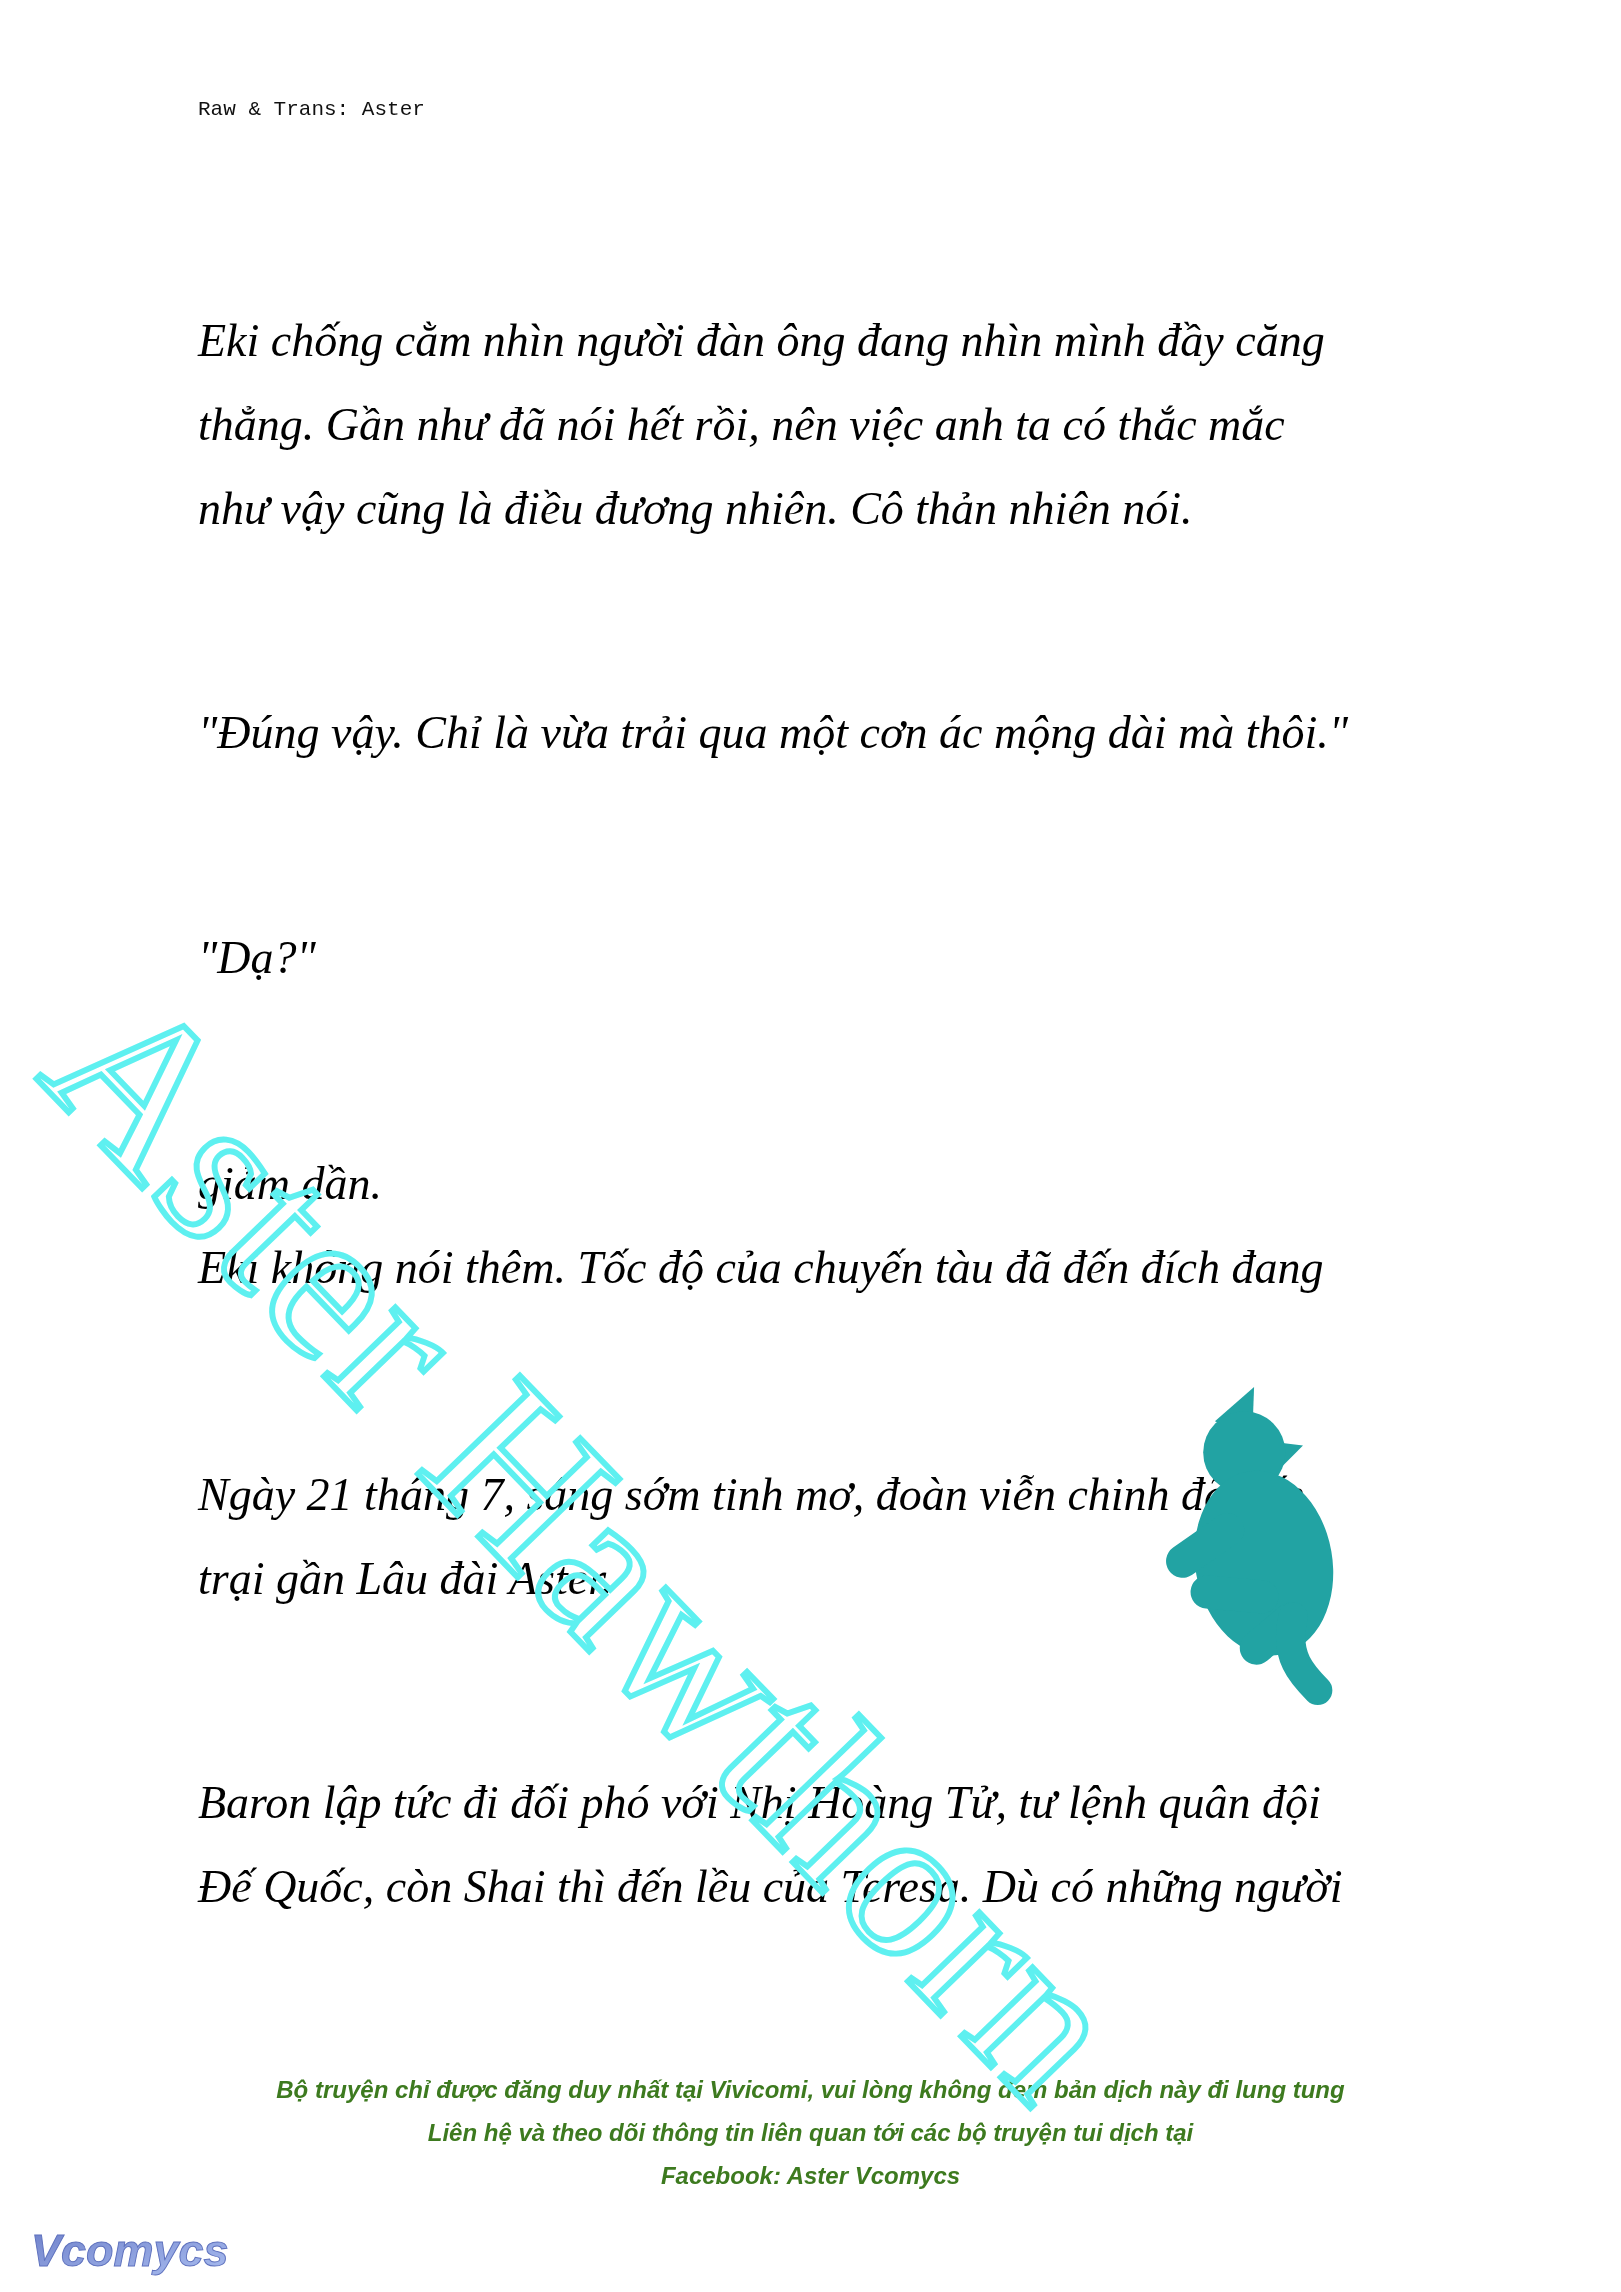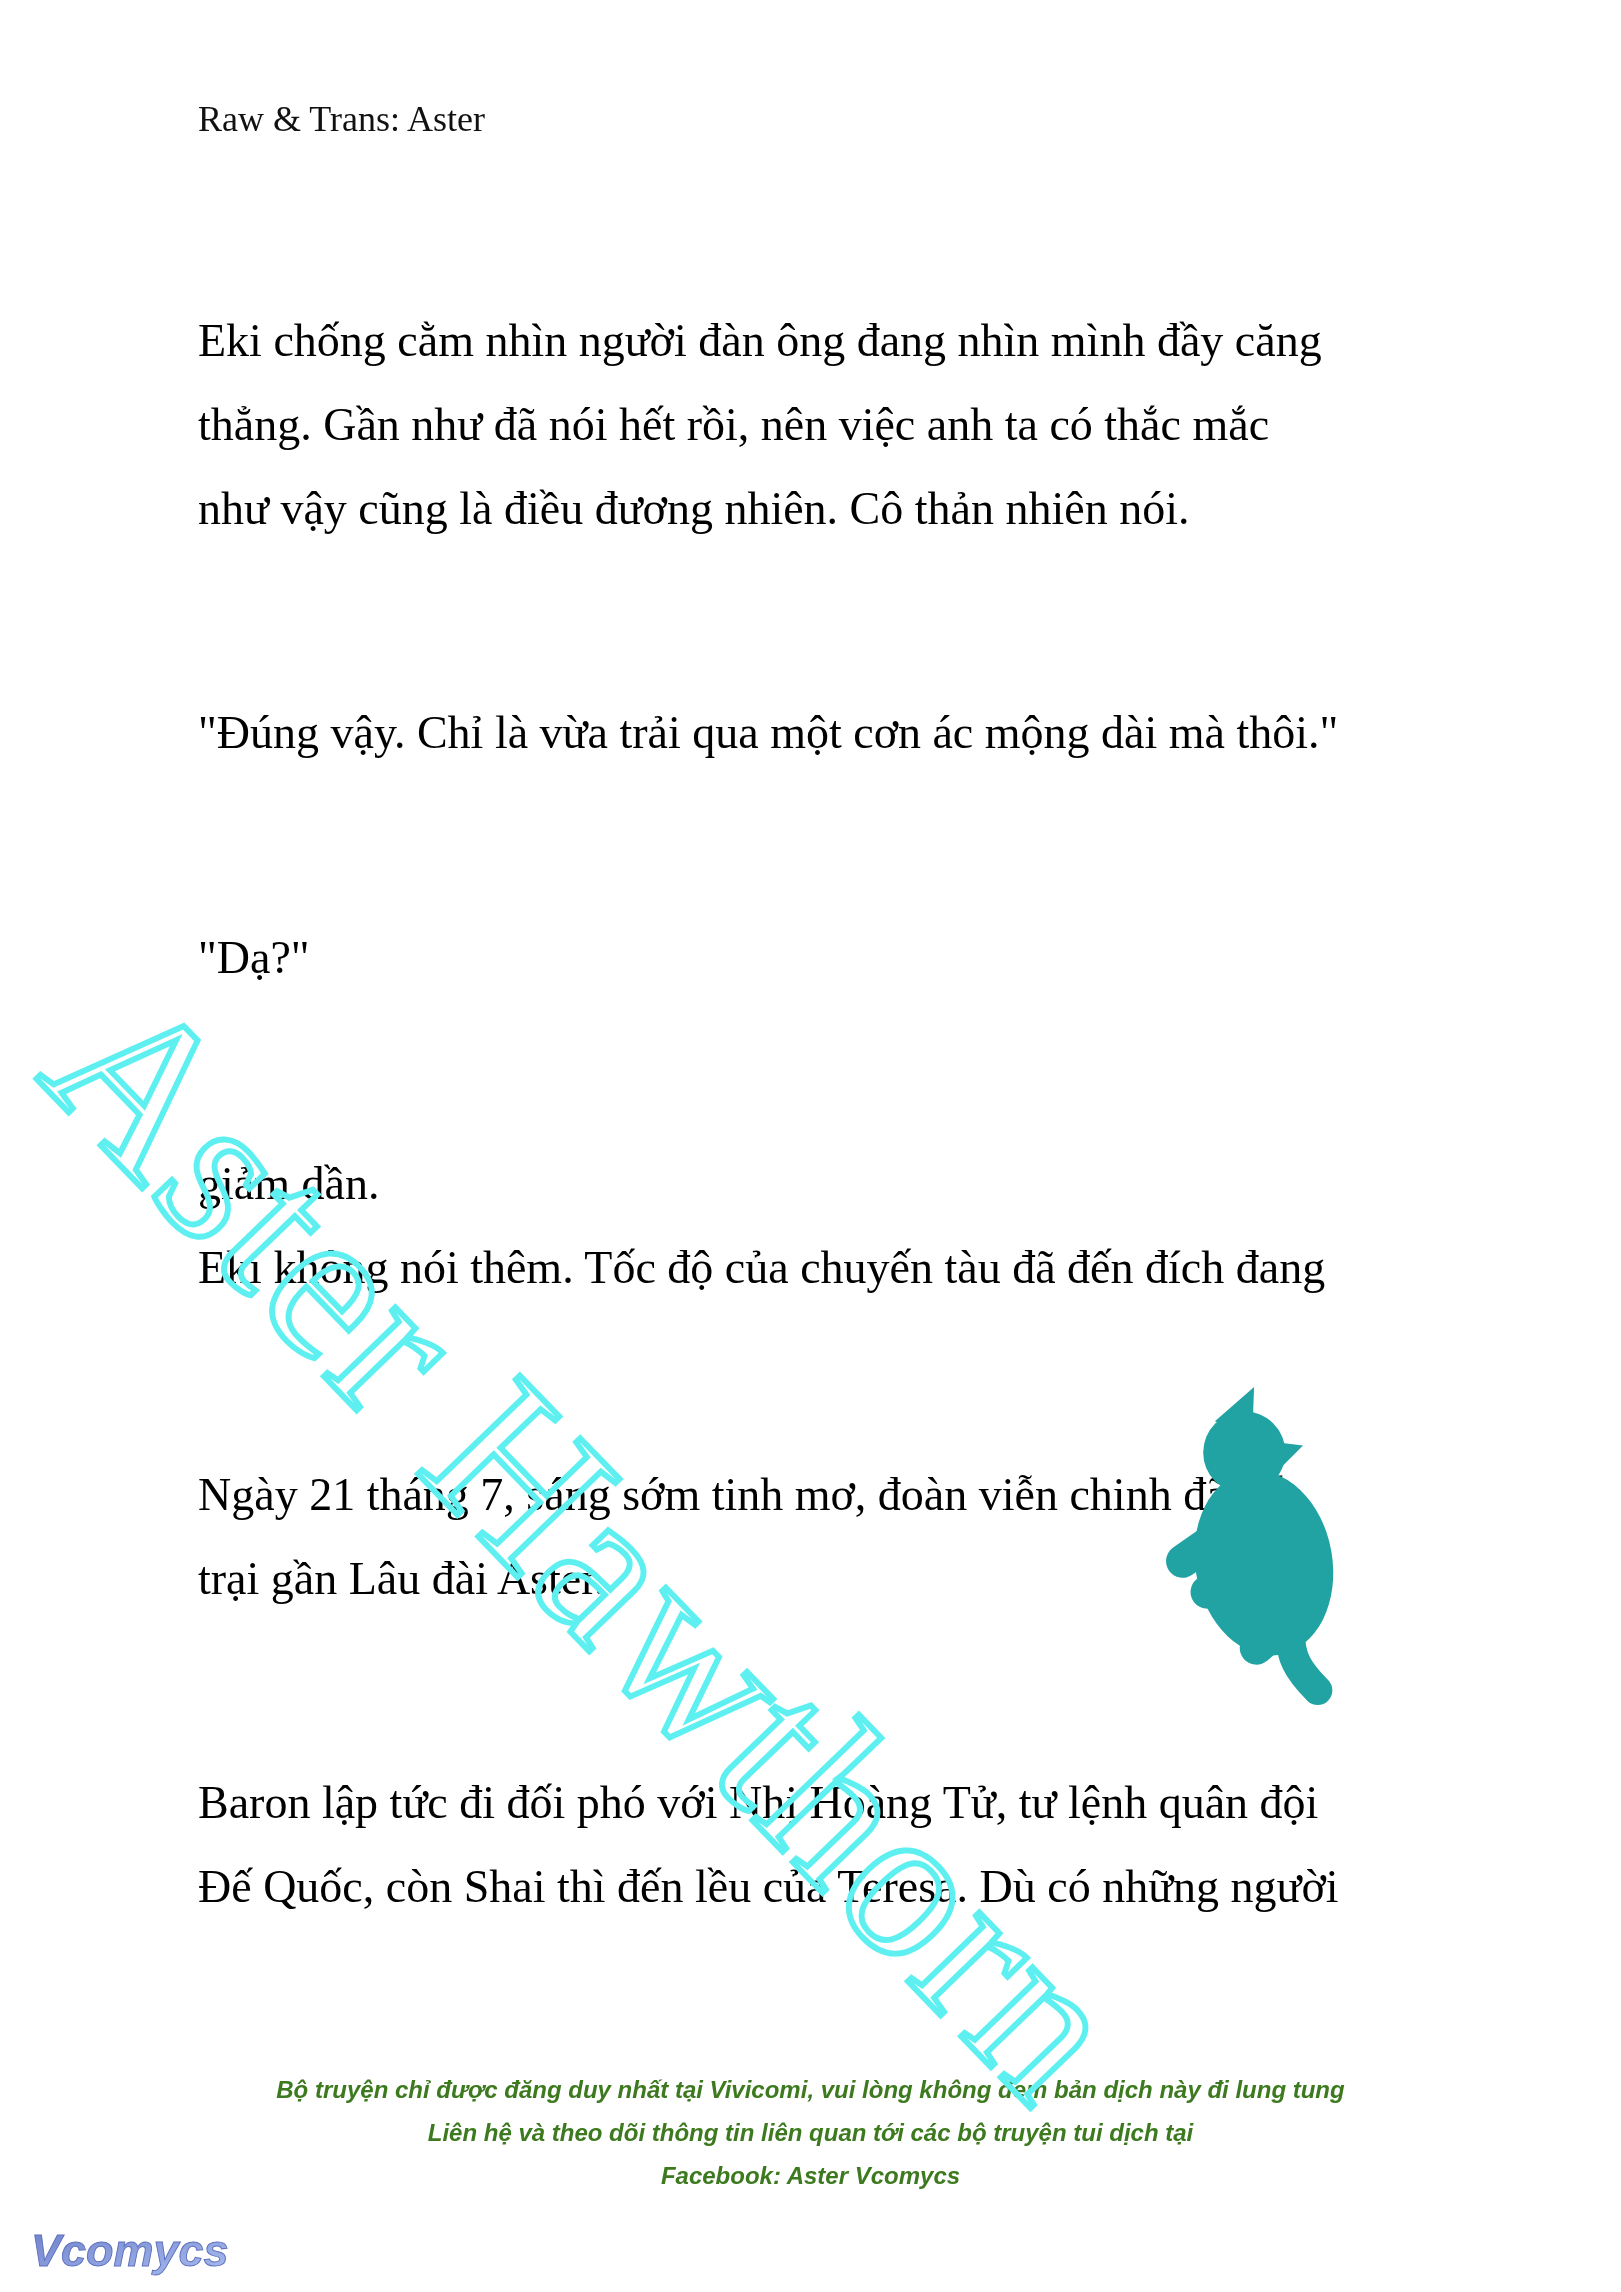--- a/index.html
+++ b/index.html
@@ -1,27 +1,27 @@
 <!DOCTYPE html>
 <html><head>
   <meta charset="utf-8">
   <style>
     html, body { margin: 0; padding: 0; background: #ffffff; }
     body { width: 1621px; height: 2293px; position: relative; overflow: hidden; }
     .page { position: absolute; left: 0; top: 0; width: 1621px; height: 2293px; background: #fff; }
     .header-credit {
       position: absolute; left: 198px; top: 98px;
-      font-family: Liberation Serif, serif; font-size: 36px; color: #111;
+      font-family: Liberation Mono, monospace; font-size: 21px; color: #111;
     }
     .body-text {
       position: absolute; left: 198px; width: 1274px;
       font-family: "Liberation Serif", serif; font-size: 46px; color: #000;
       line-height: 84px; white-space: nowrap;
     }
-    .line { display: block; height: 84px; }
+    .line { display: block; height: 84px; font-style: italic; }
     .watermark {
       position: absolute; left: 176px; top: 941px;
       font-family: "Liberation Serif", serif; font-size: 216px;
       color: transparent; -webkit-text-stroke: 5.9px #5ef0f0;
       transform: rotate(46deg); transform-origin: 0 0;
       white-space: nowrap; letter-spacing: 3.9px; pointer-events: none; z-index: 2;
     }
     .cat { position: absolute; left: 1117px; top: 1382px; width: 235px; height: 323px; z-index: 3; }
     .footer-notice {
       position: absolute; left: 0; top: 2068px; width: 1621px; text-align: center;

